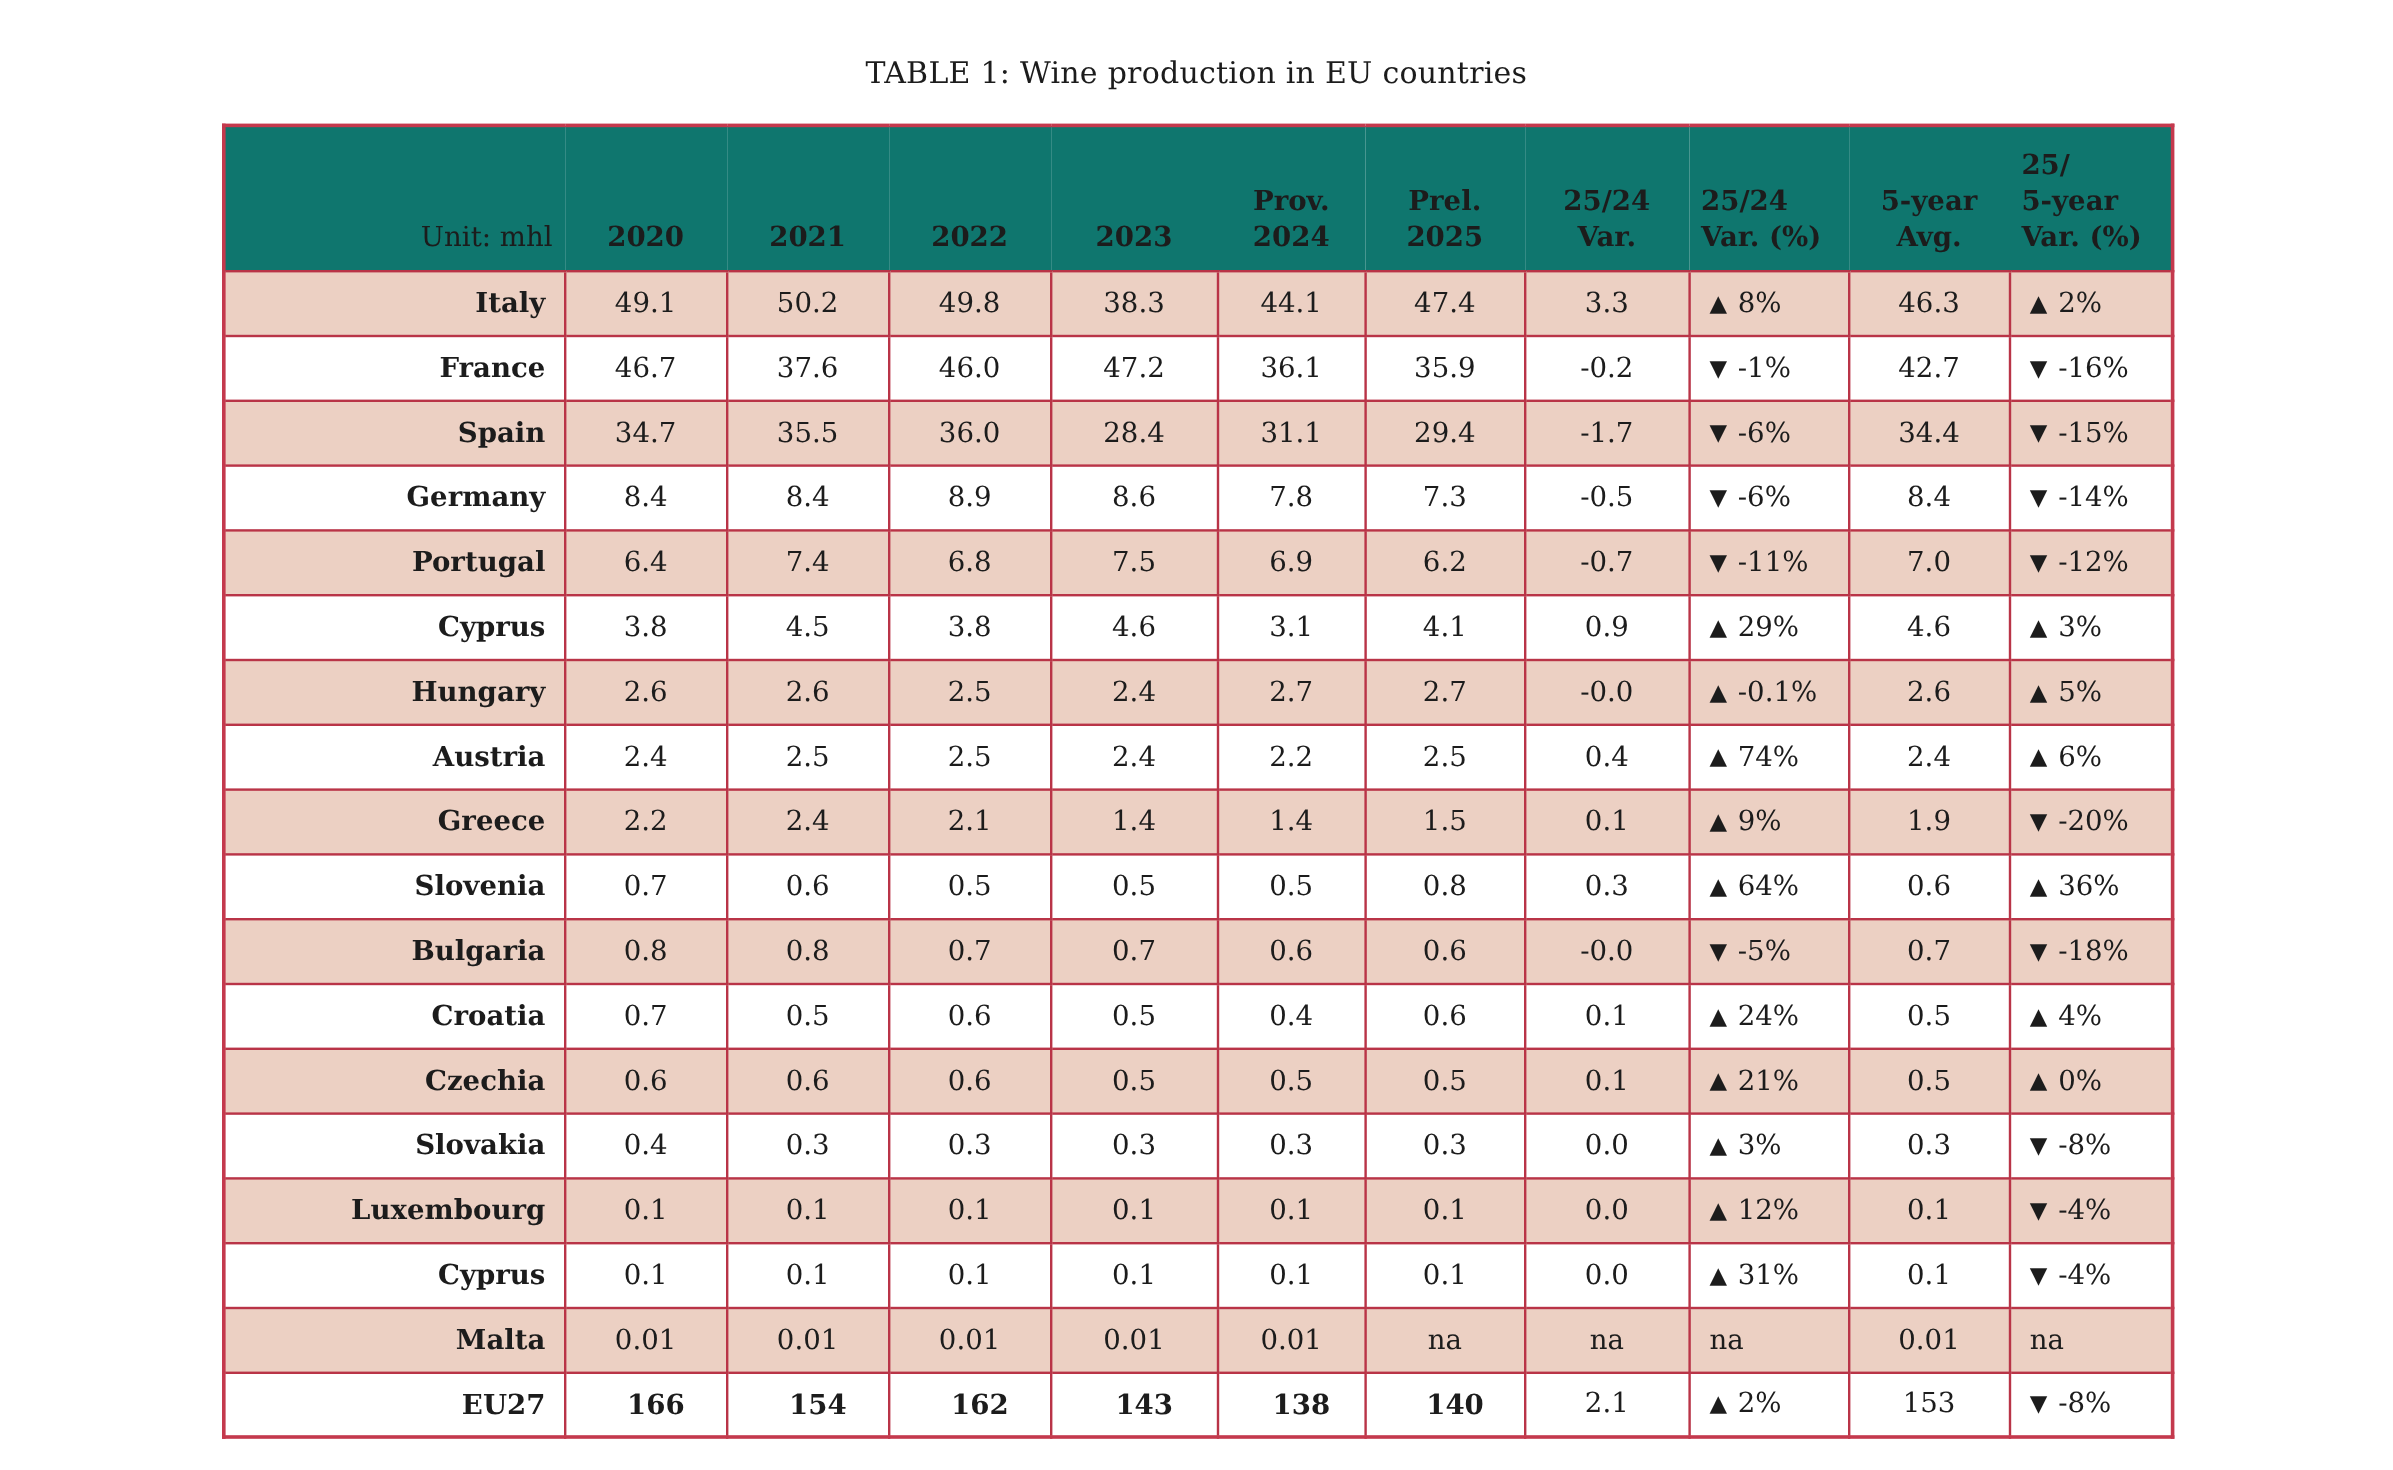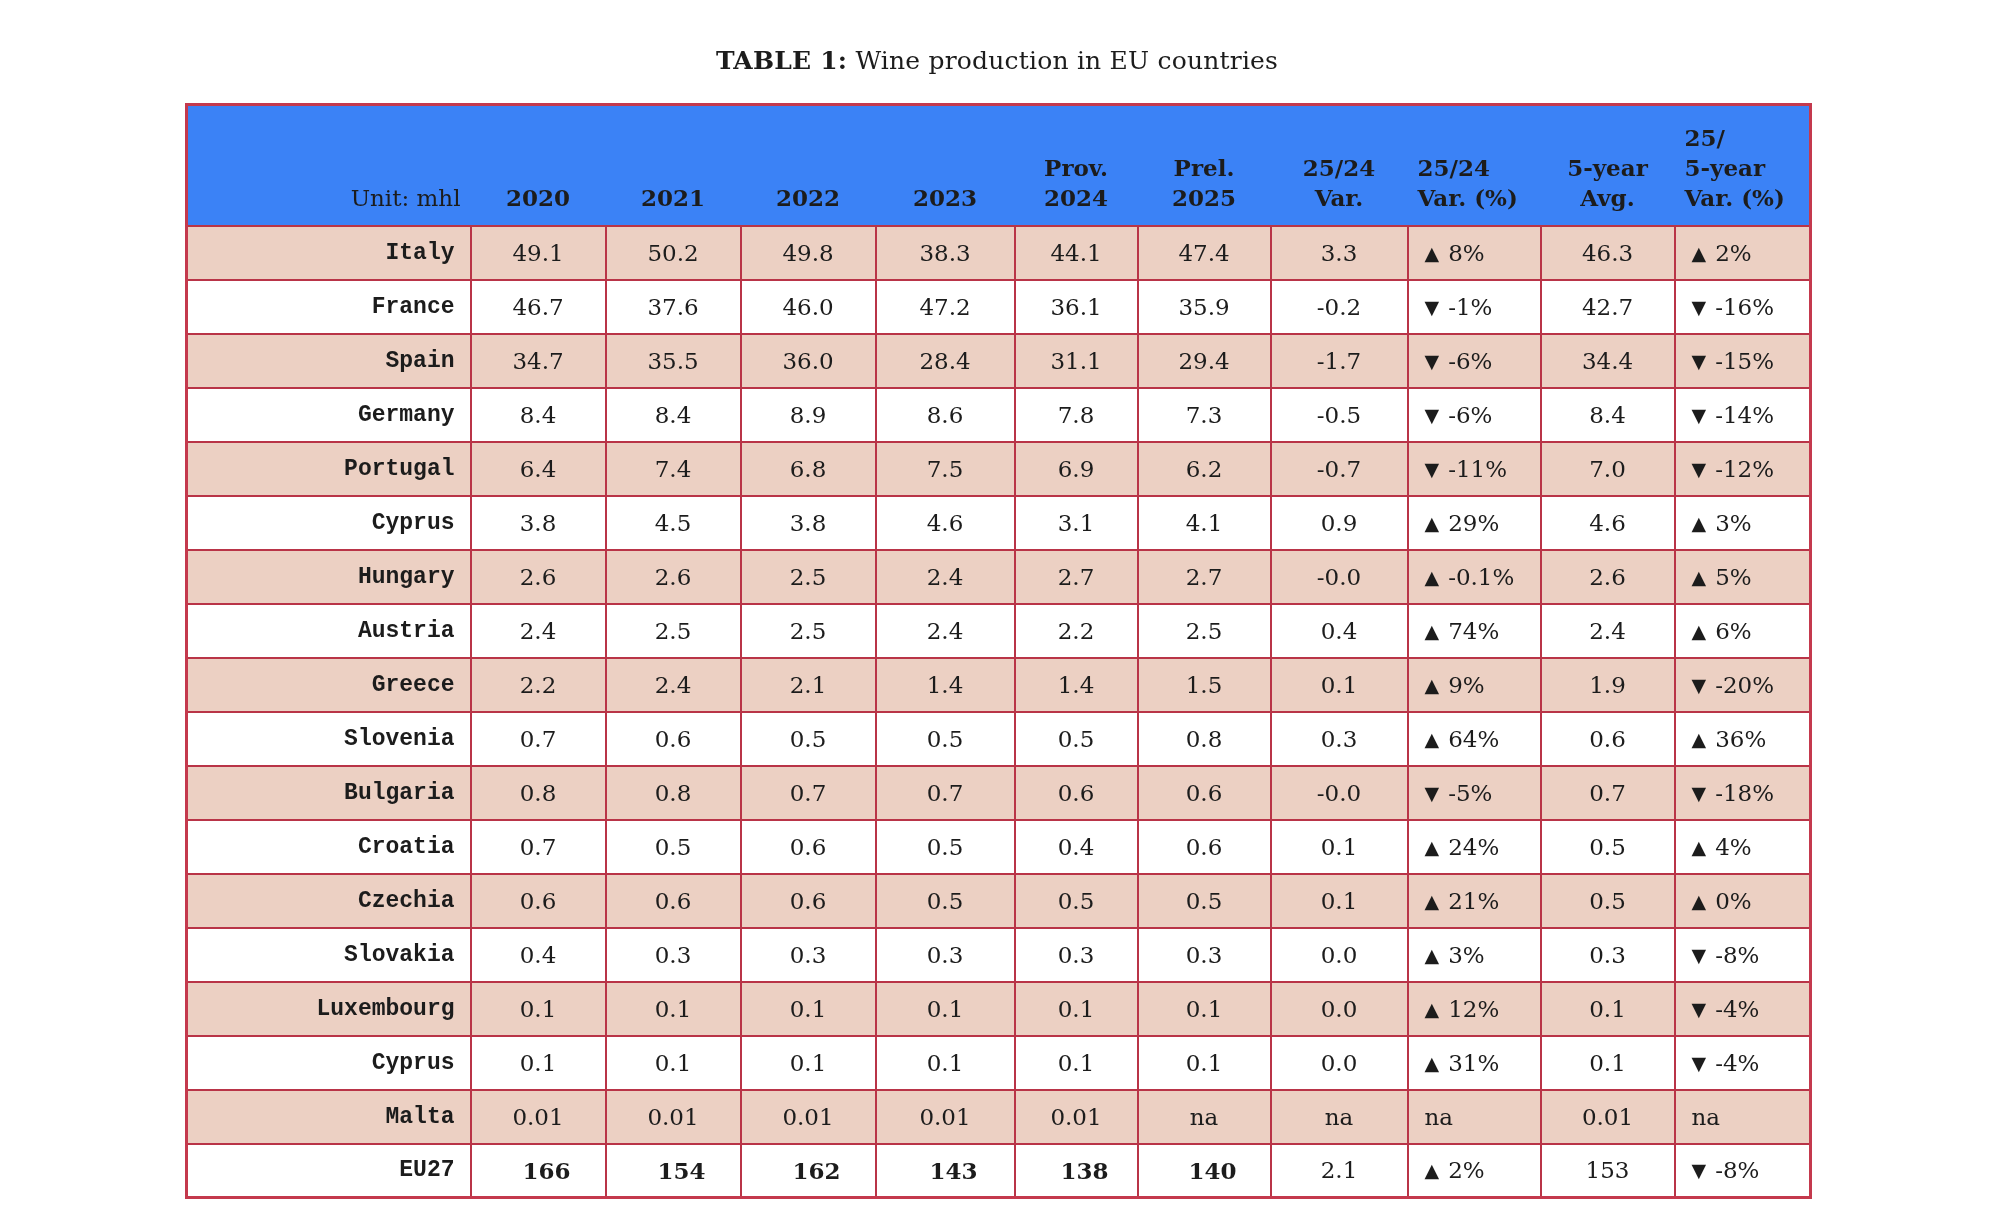--- a/index.html
+++ b/index.html
@@ -11,21 +11,21 @@
   html,body{margin:0;padding:0;}
   body{
     width:1994px;height:1225px;background:#ffffff;overflow:hidden;
     font-family:"DejaVu Serif","Liberation Serif",serif;color:var(--ink);
     position:relative;
   }
   .table-title{
     position:absolute;left:185px;top:46px;width:1624px;
     text-align:center;font-size:25px;letter-spacing:.2px;
   }
-  .table-title .t-label{font-weight:bold;}
+  .table-title .t-label{font-weight:normal;}
   .table-wrap{
     position:absolute;left:185px;top:103px;width:1624px;
   }
   table{
     border-collapse:collapse;table-layout:fixed;width:1624px;
     border:3px solid var(--red-outer);
   }
   col.c0{width:284px}
   col.c1{width:135px}
   col.c2{width:135px}
@@ -37,34 +37,34 @@
   col.c8{width:133px}
   col.c9{width:134px}
   col.c10{width:136px}
   thead th{
     border:none;
     border-bottom:2px solid var(--red-inner);
     vertical-align:bottom;
     padding:0 10px 12px 10px;
     font-size:23px;font-weight:bold;line-height:30px;
     height:121px;box-sizing:border-box;
-    background:#3b82f6;
+    background:#0f766e;
   }
   thead th.normal{font-weight:normal;text-align:right;}
   tbody td{
     border:2px solid var(--red-inner);
     height:54px;box-sizing:border-box;
     font-size:23px;padding:0 6px;
     background:#ffffff;
   }
   tr.shaded td{background:var(--pink);}
   .al-left{text-align:left;}
   .al-center{text-align:center;}
   .al-right{text-align:right;}
-  td.country{font-weight:bold;padding-right:15px;font-family:Liberation Mono, monospace;}
+  td.country{font-weight:bold;padding-right:15px;}
   td.var-cell{padding-left:16px;}
   .arrow{font-size:19px;display:inline-block;margin-right:9px;transform:translateY(-1px);}
   .ital{}
   .bold{font-weight:bold;margin-left:17px;}
 </style>
 </head>
 <body>
 
 <div class="table-title">
   <span class="t-label">TABLE 1:</span>

